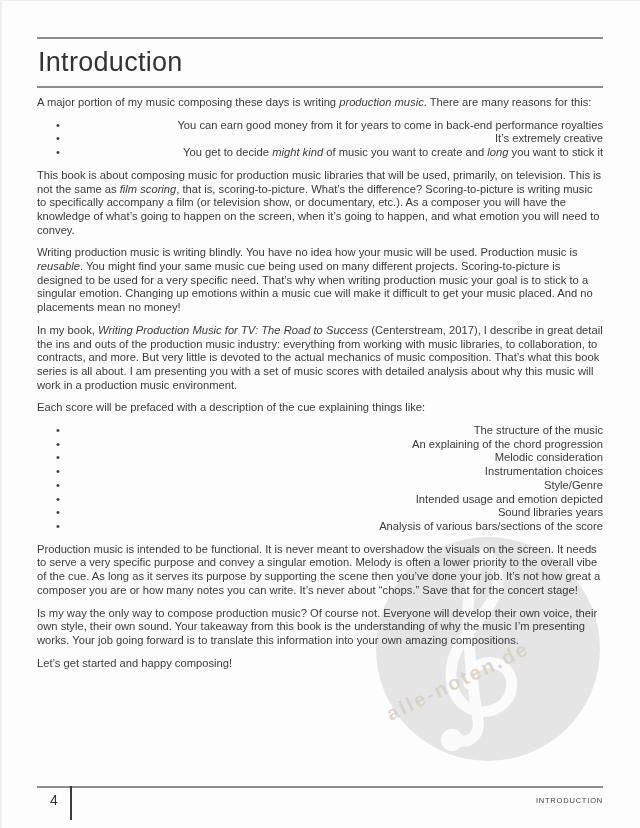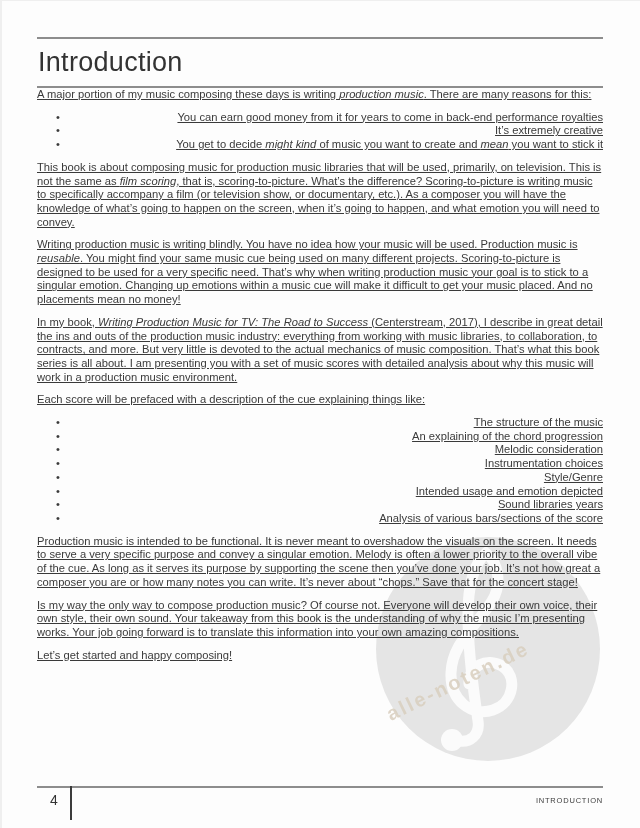--- a/index.html
+++ b/index.html
@@ -17,21 +17,21 @@
     transform:rotate(-26deg); transform-origin:left center;
     white-space:nowrap;
   }
   
   .content { position:relative; z-index:1; padding:37px 37px 0 37px; color:#3a3a3a; }
   .rule { height:2px; background:#8d8d8d; }
   h1.page-title {
     font-size:27px; font-weight:400; color:#333333;
     margin:8px 0 9px 1px; letter-spacing:.3px; line-height:30px;
   }
-  .blocks { font-size:11.2px; line-height:13.7px;text-decoration:underline; }
+  .blocks { margin-top:8px; font-size:11.2px; line-height:13.7px; }
   .blocks p { margin:0 0 9px 0; }
   .blocks ul { margin:2px 0 9px 0; padding:0 0 0 36px; list-style:none;text-align:right; }
   .blocks li { position:relative; }
   .blocks li::before { content:"\2022"; position:absolute; left:-17px; top:0; }
   .blocks em { font-style:italic; }
   
   .footer-rule { position:absolute; left:37px; right:37px; top:786px; height:1.5px; background:#8d8d8d; z-index:1; }
   .footer-vline { position:absolute; left:70px; top:786px; width:1.5px; height:34px; background:#3c3c3c; z-index:1; }
   .footer-pagenum { position:absolute; left:44px; top:792px; width:20px; text-align:center; font-size:14px; color:#333333; z-index:1; }
   .footer-section { position:absolute; right:37px; top:796px; font-size:7.5px; letter-spacing:.8px; color:#3d3d3d; z-index:1; }
@@ -60,21 +60,21 @@
 
   <div class="content">
     <div class="rule"></div>
     <h1 class="page-title">Introduction</h1>
     <div class="rule"></div>
     <div class="blocks">
         <p><span>A major portion of my music composing these days is writing </span><em>production music</em><span>. There are many reasons for this:</span></p>
         <ul>
           <li><span>You can earn good money from it for years to come in back-end performance royalties</span></li>
           <li><span>It’s extremely creative</span></li>
-          <li><span>You get to decide </span><em>might kind</em><span> of music you want to create and </span><em>mean</em><span> you want to stick it</span></li>
+          <li><span>You get to decide </span><em>might kind</em><span> of music you want to create and </span><em>long</em><span> you want to stick it</span></li>
         </ul>
         <p><span>This book is about composing music for production music libraries that will be used, primarily, on television. This is not the same as </span><em>film scoring</em><span>, that is, scoring-to-picture. What’s the difference? Scoring-to-picture is writing music to specifically accompany a film (or television show, or documentary, etc.). As a composer you will have the knowledge of what’s going to happen on the screen, when it’s going to happen, and what emotion you will need to convey.</span></p>
         <p><span>Writing production music is writing blindly. You have no idea how your music will be used. Production music is </span><em>reusable</em><span>. You might find your same music cue being used on many different projects. Scoring-to-picture is designed to be used for a very specific need. That’s why when writing production music your goal is to stick to a singular emotion. Changing up emotions within a music cue will make it difficult to get your music placed. And no placements mean no money!</span></p>
         <p><span>In my book, </span><em>Writing Production Music for TV: The Road to Success</em><span> (Centerstream, 2017), I describe in great detail the ins and outs of the production music industry: everything from working with music libraries, to collaboration, to contracts, and more. But very little is devoted to the actual mechanics of music composition. That’s what this book series is all about. I am presenting you with a set of music scores with detailed analysis about why this music will work in a production music environment.</span></p>
         <p><span>Each score will be prefaced with a description of the cue explaining things like:</span></p>
         <ul>
           <li><span>The structure of the music</span></li>
           <li><span>An explaining of the chord progression</span></li>
           <li><span>Melodic consideration</span></li>
           <li><span>Instrumentation choices</span></li>

